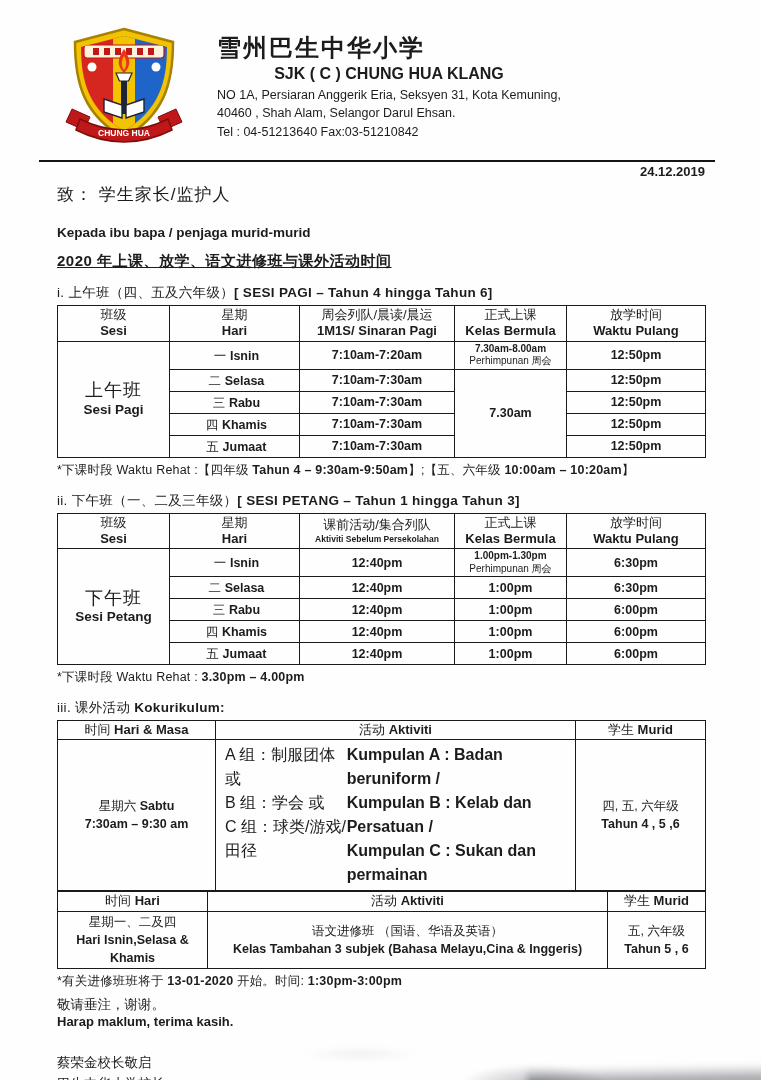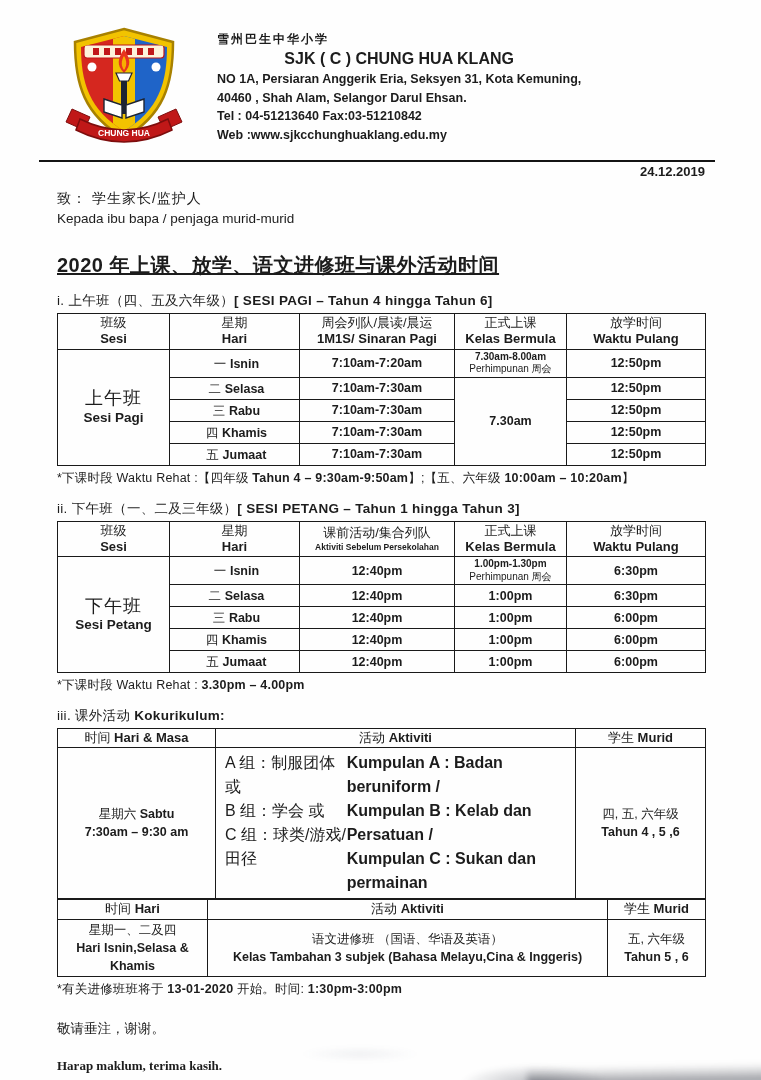--- a/index.html
+++ b/index.html
@@ -6,29 +6,29 @@
   .page{
     position:relative; width:761px; height:1080px; margin:0 auto;
     background:#fefefe; color:#1c1c1c; overflow:hidden;
     font-family:"Liberation Sans", sans-serif;
     box-sizing:border-box; padding:24px 56px 0 57px;
   }
   .b{font-weight:700;}
   
   .hdr{display:flex; gap:26px; align-items:flex-start;}
   .hdr-info{padding-top:8px;}
-  .school-cn{font-size:12px; font-weight:600; letter-spacing:2px; line-height:1.3;}
+  .school-cn{font-size:24px; font-weight:600; letter-spacing:2px; line-height:1.3;}
   .school-en{font-size:16px; font-weight:700; line-height:1.4;text-align:center;}
-  .hdr-line{font-size:12.5px; font-weight:700; line-height:1.5;}
+  .hdr-line{font-size:12.5px; font-weight:400; line-height:1.5;}
   .rule{border:none; border-top:2.5px solid #141414; margin:6px -10px 0 -18px;}
   .date-line{text-align:right; font-size:13px; font-weight:700; margin-top:2px;}
   
-  .to-cn{font-size:14px; margin-top:11px; letter-spacing:1px;}
-  .to-my{font-size:13.5px; font-weight:400; margin-top:3px;}
-  .doc-title{font-size:20px; font-weight:700; text-decoration:underline; margin-top:26px; letter-spacing:0.5px;}
+  .to-cn{font-size:17px; margin-top:4px; letter-spacing:1px;}
+  .to-my{font-size:13.5px; font-weight:700; margin-top:19px;}
+  .doc-title{font-size:15px; font-weight:700; text-decoration:underline; margin-top:12px; letter-spacing:0.5px;}
   
   .sec-head{font-size:13.5px; margin-top:13px; margin-bottom:3px; letter-spacing:0.3px;}
   table.sched{border-collapse:collapse; width:648px; table-layout:fixed;padding-left:19px;}
   table.sched td{border:1.6px solid #1a1a1a; padding:1px 3px; vertical-align:middle; text-align:center; overflow:hidden;}
   .hcn{font-size:13px; line-height:1.25;}
   .hmy{font-size:13px; font-weight:700; line-height:1.25;}
   .hmy.small{font-size:8.5px;}
   td.head-cell{padding:3px 2px;}
   td.session-cell .hcn{font-size:18px; letter-spacing:1px;}
   td.session-cell .hmy{font-size:13.5px;}
@@ -41,22 +41,22 @@
   .ssm2{font-size:10px;}
   .footnote{font-size:12.5px; margin-top:4px; letter-spacing:0.2px;}
   
   td.left-cell{text-align:left; padding-left:8px;}
   .grp-wrap{display:flex; justify-content:space-between; padding:2px 6px 2px 6px;}
   .grp-col div{font-size:16px; line-height:1.5; text-align:left;}
   .grp-col.my div{font-weight:700;}
   .two-line div{line-height:1.45; font-size:12.5px;}
   .two-line .b-line{font-weight:700;}
   
-  .thanks-cn{font-size:13.5px; margin-top:22px;}
-  .thanks-my{font-size:13px; font-weight:700; margin-top:20px;font-family:Liberation Serif, serif;}
+  .thanks-cn{font-size:13.5px; margin-top:6px;}
+  .thanks-my{font-size:13px; font-weight:700; margin-top:0;}
   .sig{margin-top:24px;}
   .sig div{font-size:13px; line-height:1.55;}
   .sig .cn{font-size:13.5px;}
   .sig .lat{font-weight:700;}
   
   .smudge-a{position:absolute; left:440px; bottom:-4px; width:190px; height:30px;
     background:radial-gradient(ellipse 55% 90% at 50% 100%, rgba(30,36,52,.30), rgba(30,36,52,0) 72%); filter:blur(2px);}
   .smudge-b{position:absolute; right:-6px; bottom:-6px; width:240px; height:20px;
     background:linear-gradient(to bottom, rgba(22,26,40,0), rgba(22,26,40,.5)); filter:blur(3px); transform:rotate(-1deg);}
   .smudge-c{position:absolute; left:300px; bottom:18px; width:120px; height:16px;
@@ -101,21 +101,20 @@
       <path d="M117 85 L99 93 L105 106 L123 98 Z" fill="#c01818" stroke="#7d0d0d"></path>
       <path d="M21 95 Q65 117 109 95 L113 106 Q65 130 17 106 Z" fill="#c01818" stroke="#7d0d0d" stroke-width="1.5"></path>
       <text x="65" y="112" text-anchor="middle" font-size="8.5" font-weight="bold" fill="#ffffff" font-family="Liberation Sans, sans-serif">CHUNG HUA</text>
     </svg>
     <div class="hdr-info">
       <div class="school-cn">雪州巴生中华小学</div>
       <div class="school-en">SJK ( C ) CHUNG HUA KLANG</div>
       <div class="hdr-line">NO 1A, Persiaran Anggerik Eria,  Seksyen 31, Kota Kemuning,</div>
       <div class="hdr-line">40460 ,  Shah Alam, Selangor  Darul Ehsan.</div>
       <div class="hdr-line">Tel    : 04-51213640     Fax:03-51210842</div>
-      <div class="hdr-line">Web :www.sjkcchunghuaklang.edu.my</div>
     </div>
   </div>
 
   <hr class="rule">
   <div class="date-line">24.12.2019</div>
 
   <div class="to-cn">致：  学生家长/监护人</div>
   <div class="to-my">Kepada ibu bapa / penjaga murid-murid</div>
   <div class="doc-title">2020 年上课、放学、语文进修班与课外活动时间</div>
 

